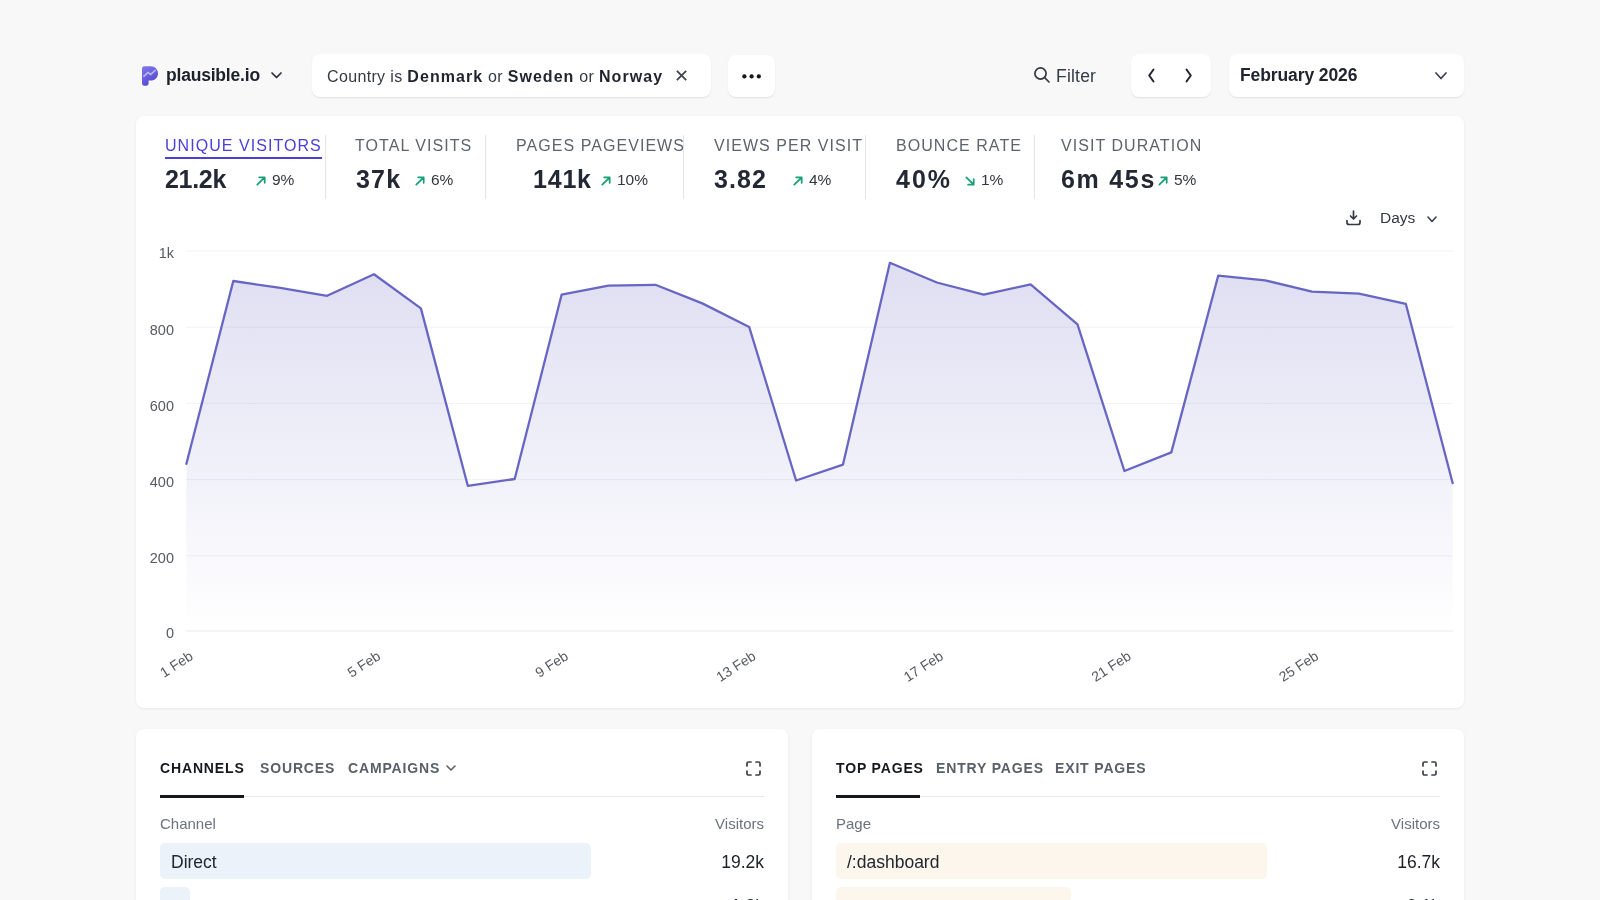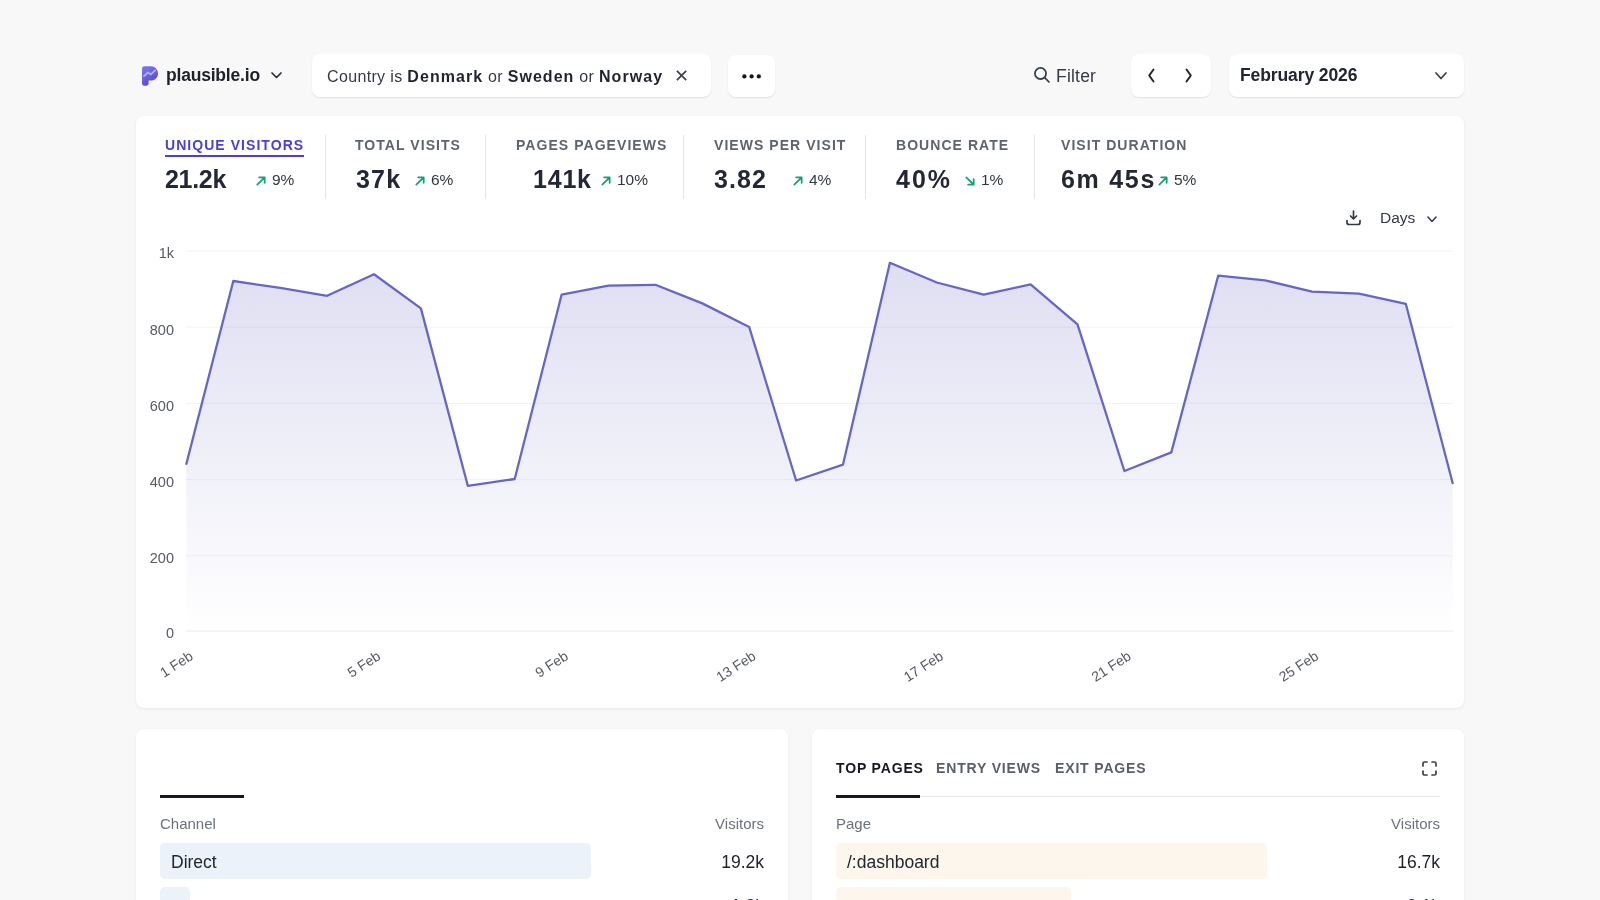--- a/index.html
+++ b/index.html
@@ -19,21 +19,21 @@
   #filterchip .x { color:#3f4450; font-size:18px; margin-left:11px; }
   #dotsbtn { left:728px; top:55px; width:47px; height:42px; }
   #filterlabel { left:1056px; top:66px; font-size:17.5px; color:#333a45; letter-spacing:0.2px;text-align:right; }
   #searchicon { left:1033px; top:66px; }
   #arrowspill { left:1131px; top:54px; width:80px; height:43px; }
   #datepill { left:1229px; top:54px; width:235px; height:43px; }
   #datepill .in { position:absolute; left:11px; top:11px; font-size:17.5px; font-weight:bold; color:#20252f; letter-spacing:-0.1px; }
 
   
   #maincard { left:136px; top:116px; width:1328px; height:592px; }
-  .statlabel { position:absolute; top:21px; font-size:14px; font-weight:bold; color:#5d646e; letter-spacing:1.05px; white-space:nowrap; }
+  .statlabel { position:absolute; top:21px; font-size:16px; font-weight:normal; color:#5d646e; letter-spacing:1.05px; white-space:nowrap; }
   .statlabel.active { color:#4a3fd8; border-bottom:2px solid #4a3fd8; padding-bottom:2px; }
   .statval { position:absolute; top:49px; font-size:25px; font-weight:bold; color:#232834; letter-spacing:-0.3px; white-space:nowrap; }
   .statdiv { position:absolute; top:19px; height:64px; width:1px; background:#e3e5e8; }
   .badge { position:absolute; top:55px; font-size:15.5px; color:#32373e; white-space:nowrap; }
   .badge svg { vertical-align:-1.5px; margin-right:5px; }
 
   #dayswrap { position:absolute; left:1206px; top:91px; width:110px; color:#333a45; font-size:15.5px; }
 
   
   #leftcard  { left:136px; top:729px; width:652px; height:300px; }
@@ -189,38 +189,49 @@
       <text transform="translate(996,545.4) rotate(-33)">21 Feb</text>
       <text transform="translate(1183.6,545.4) rotate(-33)">25 Feb</text>
     </g>
 
     <path id="area" fill="url(#areagrad)" d="M50.4 350.8 L97.3 168.0 L144.2 174.9 L191.1 182.8 L238.0 161.2 L284.9 195.4 L331.8 372.8 L378.7 366.0 L425.6 181.7 L472.5 172.6 L519.4 171.8 L566.3 190.4 L613.2 214.0 L660.1 367.5 L707.0 351.6 L753.9 149.8 L800.8 169.5 L847.7 181.7 L894.6 171.4 L941.5 211.3 L988.4 358.0 L1035.3 339.4 L1082.2 162.7 L1129.1 167.3 L1176.0 178.7 L1222.9 180.6 L1269.8 190.8 L1316.7 370.2 L1316.7 518 L50.4 518 Z"></path>
     <path id="line" fill="none" stroke="#6866c4" stroke-width="2.3" stroke-linejoin="round" stroke-linecap="round" d="M50.4 350.8 L97.3 168.0 L144.2 174.9 L191.1 182.8 L238.0 161.2 L284.9 195.4 L331.8 372.8 L378.7 366.0 L425.6 181.7 L472.5 172.6 L519.4 171.8 L566.3 190.4 L613.2 214.0 L660.1 367.5 L707.0 351.6 L753.9 149.8 L800.8 169.5 L847.7 181.7 L894.6 171.4 L941.5 211.3 L988.4 358.0 L1035.3 339.4 L1082.2 162.7 L1129.1 167.3 L1176.0 178.7 L1222.9 180.6 L1269.8 190.8 L1316.7 370.2"></path>
   </svg>
 </div>
 
 <div id="leftcard" class="card">
+  <div class="tabs">
+    <span class="tab active" style="left:0;">CHANNELS</span>
+    <span class="tab" style="left:100px;">SOURCES</span>
+    <span class="tab" style="left:188px;">CAMPAIGNS</span>
+    <svg class="abs" style="left:285px;top:4px" width="12" height="9" viewBox="0 0 12 9">
+        <path d="M2 2 L6 6 L10 2" fill="none" stroke="#596068" stroke-width="1.6" stroke-linecap="round" stroke-linejoin="round"></path>
+      </svg>
+    <svg class="fsicon" width="17" height="17" viewBox="0 0 17 17">
+        <path d="M2 6 L2 3.5 C2 2.7 2.7 2 3.5 2 L6 2 M11 2 L13.5 2 C14.3 2 15 2.7 15 3.5 L15 6 M15 11 L15 13.5 C15 14.3 14.3 15 13.5 15 L11 15 M6 15 L3.5 15 C2.7 15 2 14.3 2 13.5 L2 11" fill="none" stroke="#3a3f4a" stroke-width="1.7" stroke-linecap="round"></path>
+      </svg>
+  </div>
   <div class="tabline" style="width:84px;"></div>
   <div class="thead"><span>Channel</span><span class="r">Visitors</span></div>
   <div class="row" style="top:114px; width:604px;">
     <div class="rowbar bluebar" style="width:431px;"></div>
     <div class="rowtext">Direct</div>
     <div class="rowval" style="right:0;">19.2k</div>
   </div>
   <div class="row" style="top:158px; width:604px;">
     <div class="rowbar bluebar" style="width:30px;"></div>
     <div class="rowtext" style="top:11px;">Organic Search</div>
     <div class="rowval" style="right:0;">1.3k</div>
   </div>
 </div>
 
 <div id="rightcard" class="card">
   <div class="tabs">
     <span class="tab active" style="left:0;">TOP PAGES</span>
-    <span class="tab" style="left:100px;">ENTRY VIEWS</span>
+    <span class="tab" style="left:100px;">ENTRY PAGES</span>
     <span class="tab" style="left:219px;">EXIT PAGES</span>
     <svg class="fsicon" width="17" height="17" viewBox="0 0 17 17">
         <path d="M2 6 L2 3.5 C2 2.7 2.7 2 3.5 2 L6 2 M11 2 L13.5 2 C14.3 2 15 2.7 15 3.5 L15 6 M15 11 L15 13.5 C15 14.3 14.3 15 13.5 15 L11 15 M6 15 L3.5 15 C2.7 15 2 14.3 2 13.5 L2 11" fill="none" stroke="#3a3f4a" stroke-width="1.7" stroke-linecap="round"></path>
       </svg>
   </div>
   <div class="tabline" style="width:84px;"></div>
   <div class="thead"><span>Page</span><span class="r">Visitors</span></div>
   <div class="row" style="top:114px; width:604px;">
     <div class="rowbar yellowbar" style="width:431px;"></div>
     <div class="rowtext">/:dashboard</div>

